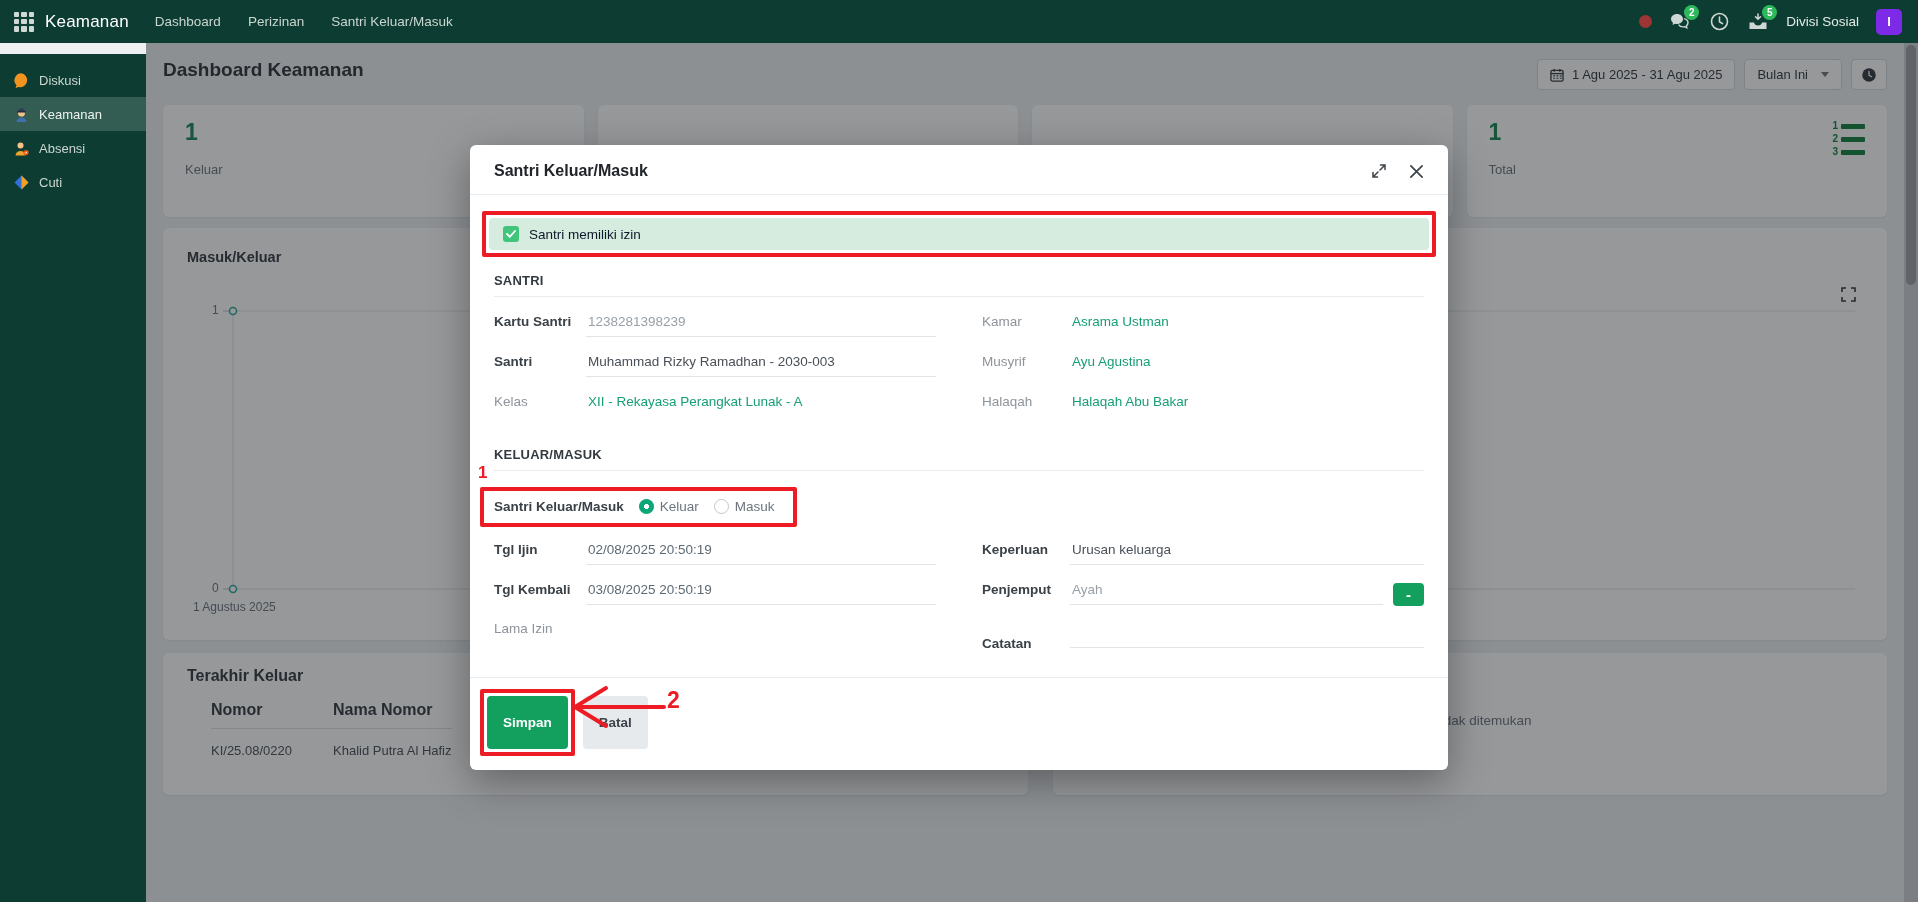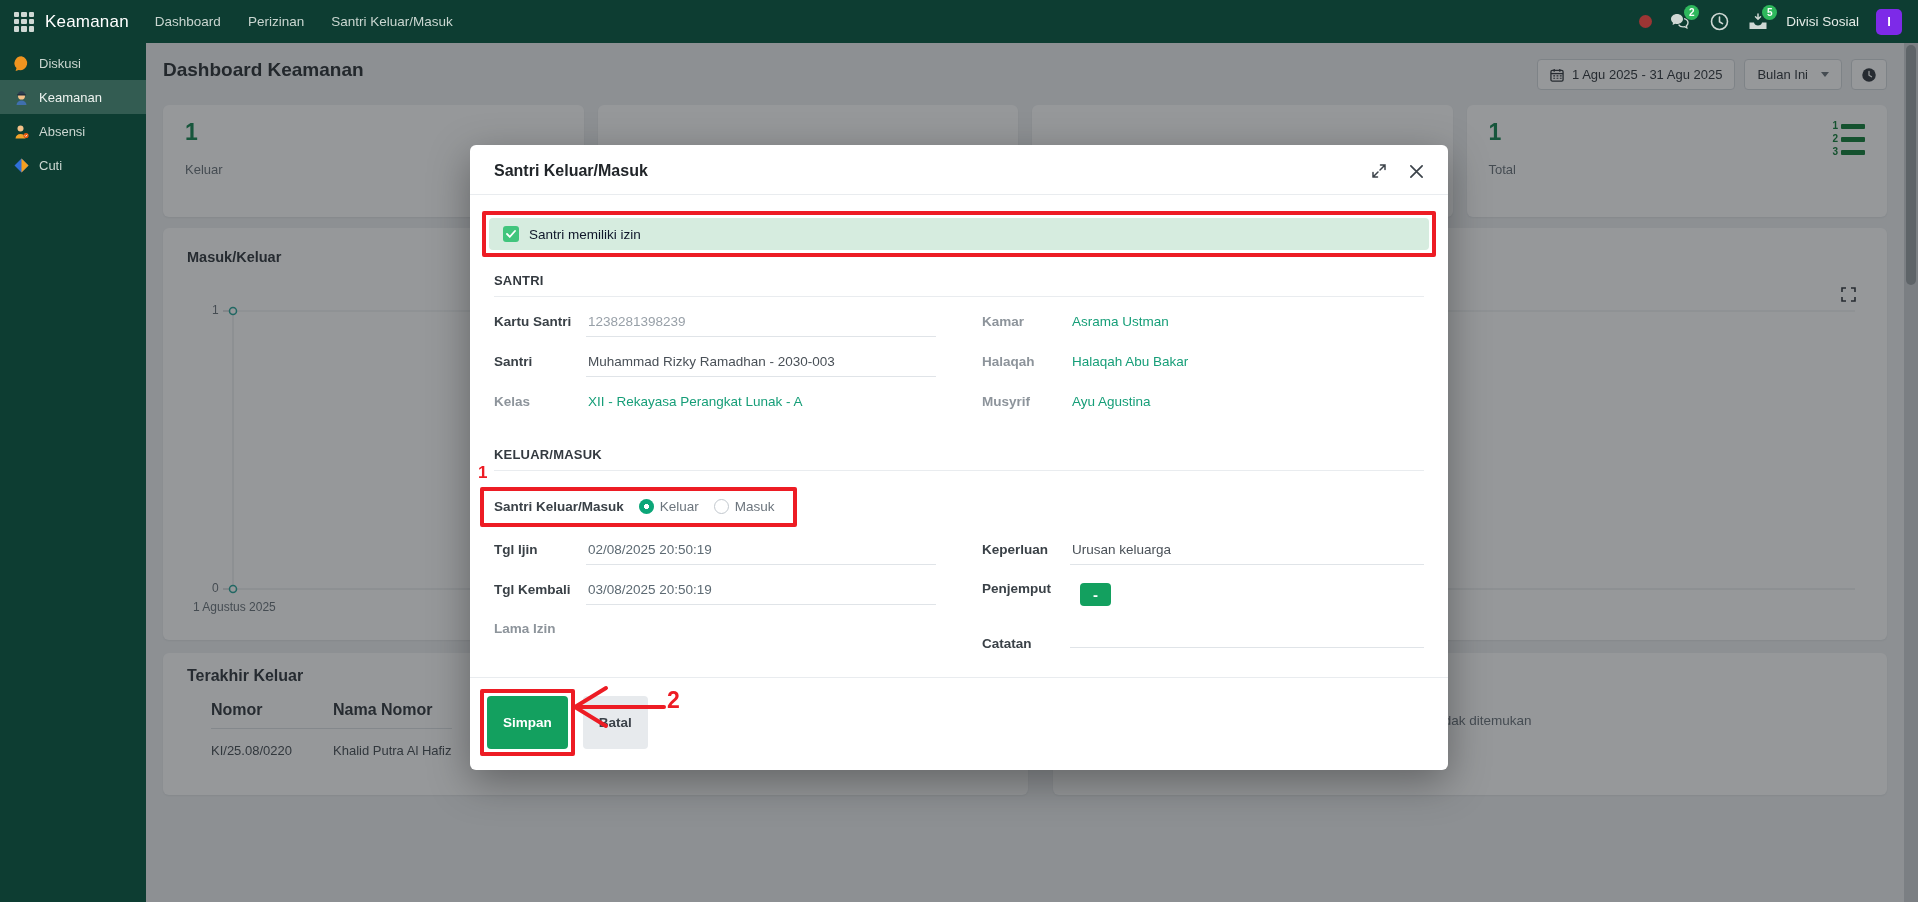--- a/index.html
+++ b/index.html
@@ -15,21 +15,21 @@
 .brand { color: #fff; font-size: 17px; font-weight: 500; letter-spacing: .2px; margin: 0 26px 0 11px; }
 .nav-link { color: #c9d6d0; font-size: 13.5px; margin-right: 27px; cursor: pointer; white-space: nowrap; }
 .nav-right { margin-left: auto; display: flex; align-items: center; gap: 17px; }
 .status-dot { width: 13px; height: 13px; border-radius: 50%; background: #9c3534; }
 .nav-ico { position: relative; width: 22px; height: 22px; display: flex; align-items: center; justify-content: center; cursor: pointer; }
 .badge { position: absolute; top: -6px; right: -8px; min-width: 15px; height: 15px; border-radius: 8px; background: #2eb85c; color: #fff; font-size: 10px; font-weight: 700; display: flex; align-items: center; justify-content: center; padding: 0 3px; }
 .division { color: #e4ebe7; font-size: 13.5px; }
 .avatar { width: 26px; height: 26px; border-radius: 5px; background: #7d2ae8; color: #fff; font-size: 13px; font-weight: 600; display: flex; align-items: center; justify-content: center; cursor: pointer; }
 
 
-.sidebar { position: absolute; top: 37px; left: 0; bottom: 0; width: 146px; background: #0d3d32; padding-top: 9px; z-index: 14; }
+.sidebar { position: absolute; top: 54px; left: 0; bottom: 0; width: 146px; background: #0d3d32; padding-top: 9px; z-index: 14; }
 .side-item { display: flex; align-items: center; gap: 9px; height: 34px; padding: 0 10px 0 13px; color: #ccd7d1; font-size: 13px; cursor: pointer; }
 .side-item.active { background: rgba(255,255,255,.16); color: #eef3f0; }
 .side-ico { width: 17px; height: 17px; flex: 0 0 17px; display: flex; }
 
 
 .content { position: absolute; left: 146px; top: 43px; right: 0; bottom: 0; padding: 14px 31px 0 17px; }
 .scrollbar { position: absolute; right: 0; top: 43px; bottom: 0; width: 14px; background: #ced2d5; z-index: 1; }
 .scroll-thumb { position: absolute; top: 2px; left: 2px; width: 10px; height: 240px; border-radius: 5px; background: #9aa0a5; }
 .page-head { display: flex; justify-content: space-between; margin: 2px 0 15px; }
 .page-title { font-size: 19px; font-weight: 700; color: #2e3338; margin: 0; }
@@ -78,21 +78,21 @@
 .ann-box { border: 4px solid #ed1c24; border-radius: 2px; }
 .alert-annotation { padding: 3px; margin: 0 -12px 16px; }
 .alert-success { background: #d6ecdf; border-radius: 4px; padding: 8px 14px; display: flex; align-items: center; gap: 10px; font-size: 13.5px; color: #0f172a; }
 .check-icon { width: 16px; height: 16px; background: #41c57d; border-radius: 3px; display: flex; align-items: center; justify-content: center; flex: 0 0 16px; }
 
 .section-title { font-size: 13px; font-weight: 700; color: #343a40; border-bottom: 1px solid #e9ecef; padding-bottom: 8px; margin: 14px 0 16px; letter-spacing: .2px; }
 
 .fields-grid { display: grid; grid-template-columns: 1fr 1fr; column-gap: 46px; }
 .f-row { display: flex; align-items: baseline; margin-bottom: 13px; min-height: 27px; }
 .f-label { flex: 0 0 92px; font-size: 13.5px; font-weight: 700; color: #3a4147; }
-.f-label.muted { font-weight: 700; color: #8d949b; }
+.f-label.muted { font-weight: 400; color: #8d949b; }
 .f-value { flex: 1; font-size: 13.5px; color: #495057; padding: 1px 2px 7px; border-bottom: 1px solid #e0e4e8; }
 .f-value.noline { border-bottom: none; }
 .f-value.gray { color: #98a0a8; }
 .f-value.soft { color: #5d6a73; }
 .f-value.link { color: #169e78; border-bottom: none; cursor: pointer; }
 .f-value.tall { padding-top: 19px; }
 
 .radio-wrap { position: relative; margin: 4px 0 14px; }
 .ann-num { color: #ed1c24; font-size: 17px; font-weight: 700; }
 .num1 { position: absolute; top: -24px; left: -16px; }
@@ -359,26 +359,26 @@
             <span class="f-label muted">Kelas</span>
             <span class="f-value link">XII - Rekayasa Perangkat Lunak - A</span>
           </div>
         </div>
         <div>
           <div class="f-row">
             <span class="f-label muted" style="flex-basis:88px;">Kamar</span>
             <span class="f-value link">Asrama Ustman</span>
           </div>
           <div class="f-row">
+            <span class="f-label muted" style="flex-basis:88px;">Musyrif</span>
+            <span class="f-value link">Ayu Agustina</span>
+          </div>
+          <div class="f-row">
             <span class="f-label muted" style="flex-basis:88px;">Halaqah</span>
             <span class="f-value link">Halaqah Abu Bakar</span>
-          </div>
-          <div class="f-row">
-            <span class="f-label muted" style="flex-basis:88px;">Musyrif</span>
-            <span class="f-value link">Ayu Agustina</span>
           </div>
         </div>
       </div>
 
       <div class="section-title">KELUAR/MASUK</div>
 
       <div class="radio-wrap">
         <span class="ann-num num1">1</span>
         <div class="ann-box radio-box">
           <div class="radio-row">
@@ -409,20 +409,21 @@
             <span class="f-label muted">Lama Izin</span>
           </div>
         </div>
         <div>
           <div class="f-row">
             <span class="f-label" style="flex-basis:88px;">Keperluan</span>
             <span class="f-value">Urusan keluarga</span>
           </div>
           <div class="f-row">
             <span class="f-label" style="flex-basis:88px;">Penjemput</span>
+            <span class="f-value gray">Ayah</span>
             <button class="minus-btn">-</button>
           </div>
           <div class="f-row">
             <span class="f-label" style="flex-basis:88px;">Catatan</span>
             <span class="f-value tall"></span>
           </div>
         </div>
       </div>
 
     </div>

